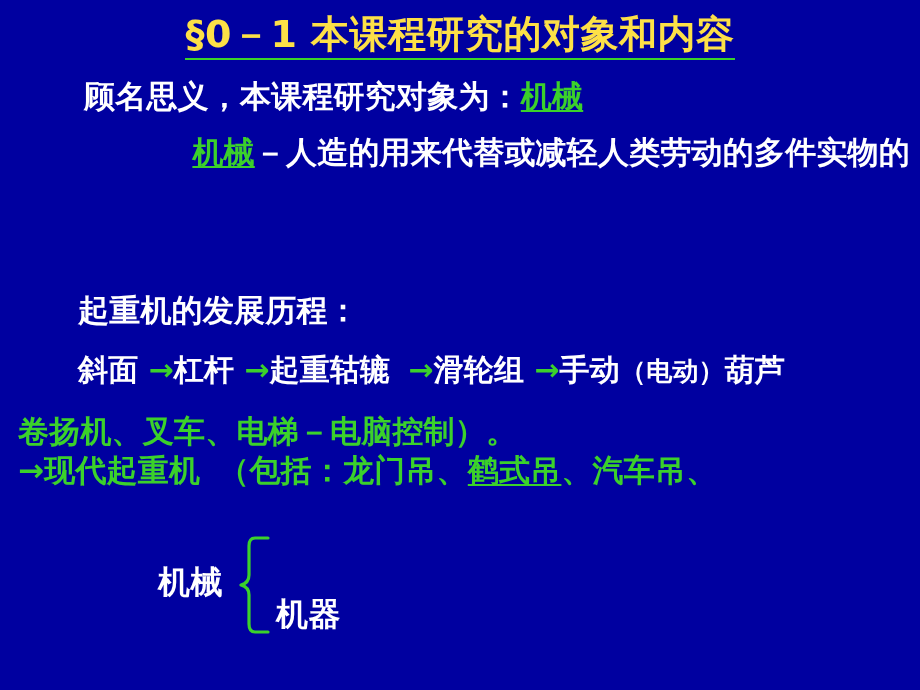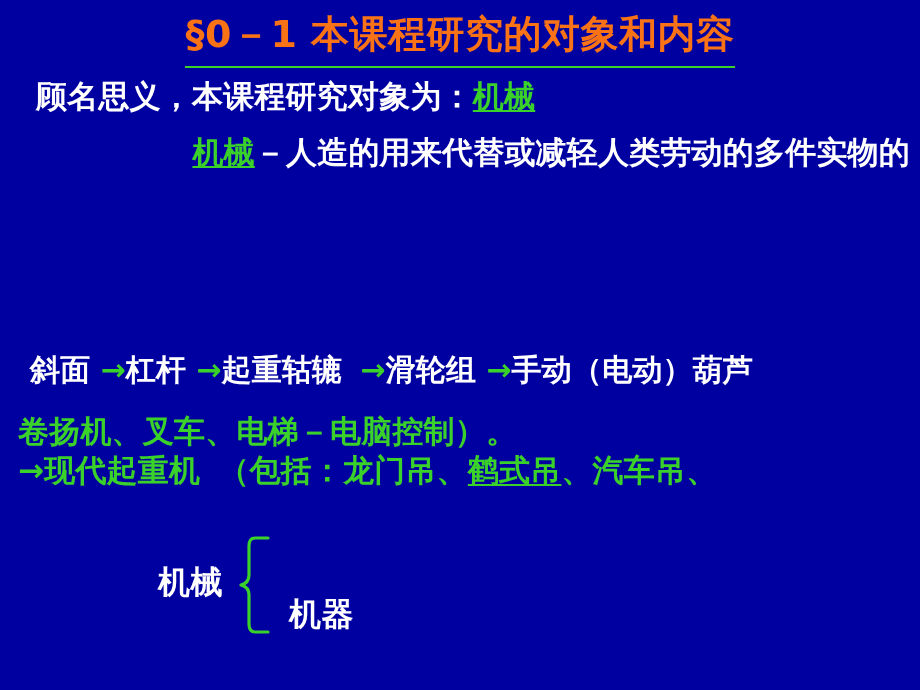--- a/index.html
+++ b/index.html
@@ -33,55 +33,56 @@
   
   #title-block {
     position: absolute;
     left: 0;
     top: 12px;
     width: 920px;
     text-align: center;
   }
   #title-text {
     display: inline-block;
-    color: #f97316;
+    color: #fde047;
     font-size: 38px;
     font-weight: 700;
     line-height: 1.16;
     letter-spacing: 0.5px;
     white-space: nowrap;
     border-bottom: 2px solid #3bd12b;
-    padding-bottom: 10px;
+    padding-bottom: 2px;
   }
 
   
   .line {
     position: absolute;
     white-space: nowrap;
     font-size: 31px;
     font-weight: 700;
     line-height: 1.18;
     letter-spacing: 0.2px;
+    margin-left: 48px;
   }
   .blk {
     position: absolute;
     font-size: 31px;
     font-weight: 700;
     line-height: 1.26;
     letter-spacing: 0.2px;
   }
 
   #line-1  { left: 36px;  top: 78px;  }
   #blk-2   { left: 30px;  top: 133px; width: 880px; text-align: right; }
   #line-3  { left: 30px;  top: 240px; }
   #line-4  { left: 30px;  top: 292px; }
   #line-5  { left: 30px;  top: 352px; font-size: 30px; }
   #blk-6   { left: 18px;  top: 412px; width: 900px; }
 
-  .small-paren { font-size: 30px; }
+  .small-paren { font-size: 26px; }
   .arrow { color: #3bd12b; font-weight: 700; }
   .sp { display: inline-block; width: 10px; }
   .sp-wide { display: inline-block; width: 18px; }
 
   
   #diagram {
     position: absolute;
     left: 150px;
     top: 525px;
     width: 330px;
@@ -90,21 +91,21 @@
   #diagram .d-label {
     position: absolute;
     font-size: 32px;
     font-weight: 700;
     color: #ffffff;
     white-space: nowrap;
     letter-spacing: 0.5px;
   }
   #d-machine { left: 8px;  top: 36px; }
   #d-top     { left: 122px; top: 2px;  }
-  #d-bottom  { left: 139px; top: 68px; }
+  #d-bottom  { left: 126px; top: 68px; }
   #brace-svg {
     position: absolute;
     left: 88px;
     top: 8px;
     width: 36px;
     height: 104px;
   }
 </style>
 </head>
 <body style="background: rgb(0, 0, 160);">
@@ -117,20 +118,23 @@
 
   <div class="line" id="line-1">
     <span class="white">顾名思义，本课程研究对象为：</span><span class="green uline">机械</span>
   </div>
 
   <div class="blk" id="blk-2">
     <div><span class="green uline">机械</span><span class="white">－人造的用来代替或减轻人类劳动的多件实物的</span></div>
   </div>
 
 
+  <div class="line" id="line-4">
+    <span class="white">起重机的发展历程：</span>
+  </div>
 
   <div class="line" id="line-5">
     <span class="white">斜面</span><span class="sp"></span><span class="arrow">→</span><span class="white">杠杆</span><span class="sp"></span><span class="arrow">→</span><span class="white">起重轱辘</span><span class="sp-wide"></span><span class="arrow">→</span><span class="white">滑轮组</span><span class="sp"></span><span class="arrow">→</span><span class="white">手动</span><span class="white small-paren">（电动）</span><span class="white">葫芦</span>
   </div>
 
   <div class="blk green" id="blk-6">
     <div><span>卷扬机、叉车、电梯－电脑控制）。</span></div>
     <div><span class="arrow">→</span><span>现代起重机</span><span class="sp-wide"></span><span>（包括：</span><span>龙门吊、</span><span class="uline">鹤式吊</span><span>、汽车吊、</span></div>
   </div>
 

